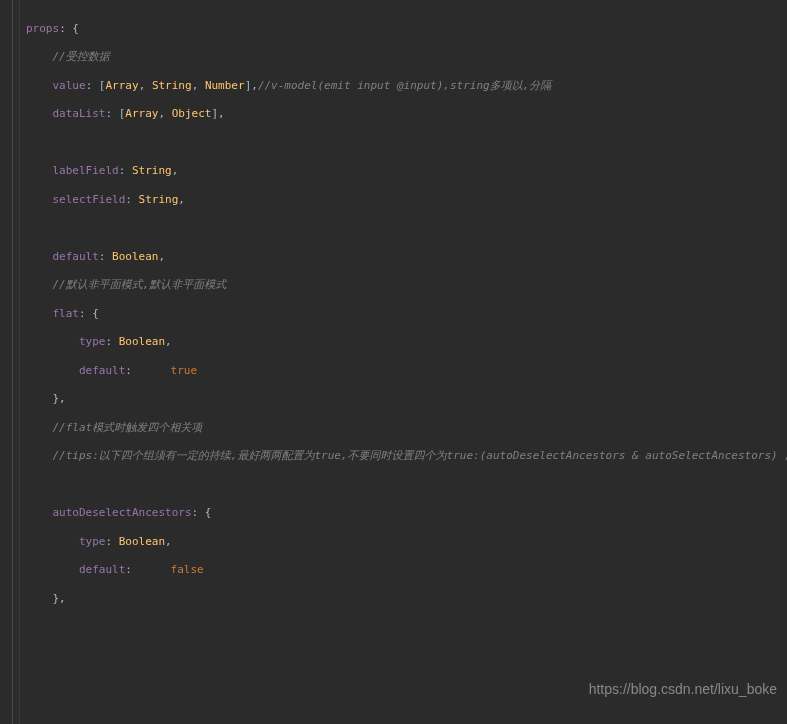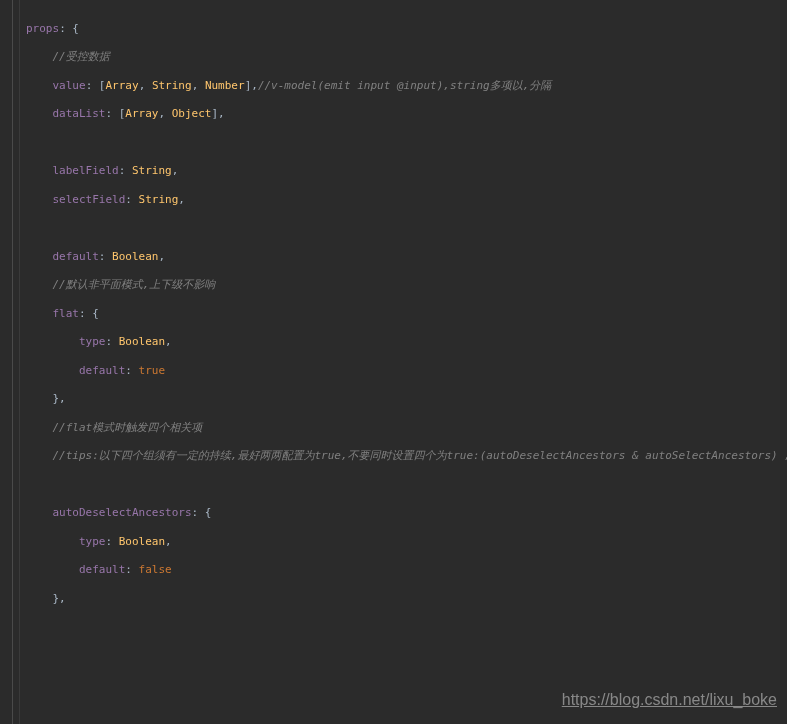--- a/index.html
+++ b/index.html
@@ -34,52 +34,51 @@
     }
     .code {
       padding: 6px 0 0 6px;
       white-space: pre;
       flex: 1;
       overflow: hidden;
     }
     .line { height: 12px; line-height: 12px; }
     .prop { color: #9876aa; }
     .type { color: #ffc66d; }
-    .bool { color: #cc7832; }
+    .bool { color: #cc7832; margin-left: 32px; }
     .comment { color: #808080; font-style: italic; }
     .punc { color: #a9b7c6; }
     .watermark {
       position: absolute;
-      bottom: 12px;
+      bottom: 24px;
       right: 10px;
       color: #888888;
-      font-size: 16px;
+      font-size: 14px;
       font-family: Arial, sans-serif;
       pointer-events: none;
-      text-decoration: underline;
     }
   </style>
 </head>
 <body>
 
 <div class="editor">
   <div class="gutter">
     <div class="fold-line"></div>
   </div>
   <div class="code">
 <div class="line"><span class="prop">props</span><span class="punc">: {</span></div>
 <div class="line">    <span class="comment">//受控数据</span></div>
 <div class="line">    <span class="prop">value</span><span class="punc">: [</span><span class="type">Array</span><span class="punc">, </span><span class="type">String</span><span class="punc">, </span><span class="type">Number</span><span class="punc">],</span><span class="comment">//v-model(emit input @input),string多项以,分隔</span></div>
 <div class="line">    <span class="prop">dataList</span><span class="punc">: [</span><span class="type">Array</span><span class="punc">, </span><span class="type">Object</span><span class="punc">],</span></div>
 <div class="line"></div>
 <div class="line">    <span class="prop">labelField</span><span class="punc">: </span><span class="type">String</span><span class="punc">,</span></div>
 <div class="line">    <span class="prop">selectField</span><span class="punc">: </span><span class="type">String</span><span class="punc">,</span></div>
 <div class="line"></div>
 <div class="line">    <span class="prop">default</span><span class="punc">: </span><span class="type">Boolean</span><span class="punc">,</span></div>
-<div class="line">    <span class="comment">//默认非平面模式,上下级不影响</span></div>
+<div class="line">    <span class="comment">//默认非平面模式,默认非平面模式</span></div>
 <div class="line">    <span class="prop">flat</span><span class="punc">: {</span></div>
 <div class="line">        <span class="prop">type</span><span class="punc">: </span><span class="type">Boolean</span><span class="punc">,</span></div>
 <div class="line">        <span class="prop">default</span><span class="punc">: </span><span class="bool">true</span></div>
 <div class="line">    <span class="punc">},</span></div>
 <div class="line">    <span class="comment">//flat模式时触发四个相关项</span></div>
 <div class="line">    <span class="comment">//tips:以下四个组须有一定的持续,最好两两配置为true,不要同时设置四个为true:(autoDeselectAncestors &amp; autoSelectAncestors) ,(autoDeselectDescendants &amp; autoSelect</span></div>
 <div class="line"></div>
 <div class="line">    <span class="prop">autoDeselectAncestors</span><span class="punc">: {</span></div>
 <div class="line">        <span class="prop">type</span><span class="punc">: </span><span class="type">Boolean</span><span class="punc">,</span></div>
 <div class="line">        <span class="prop">default</span><span class="punc">: </span><span class="bool">false</span></div>

